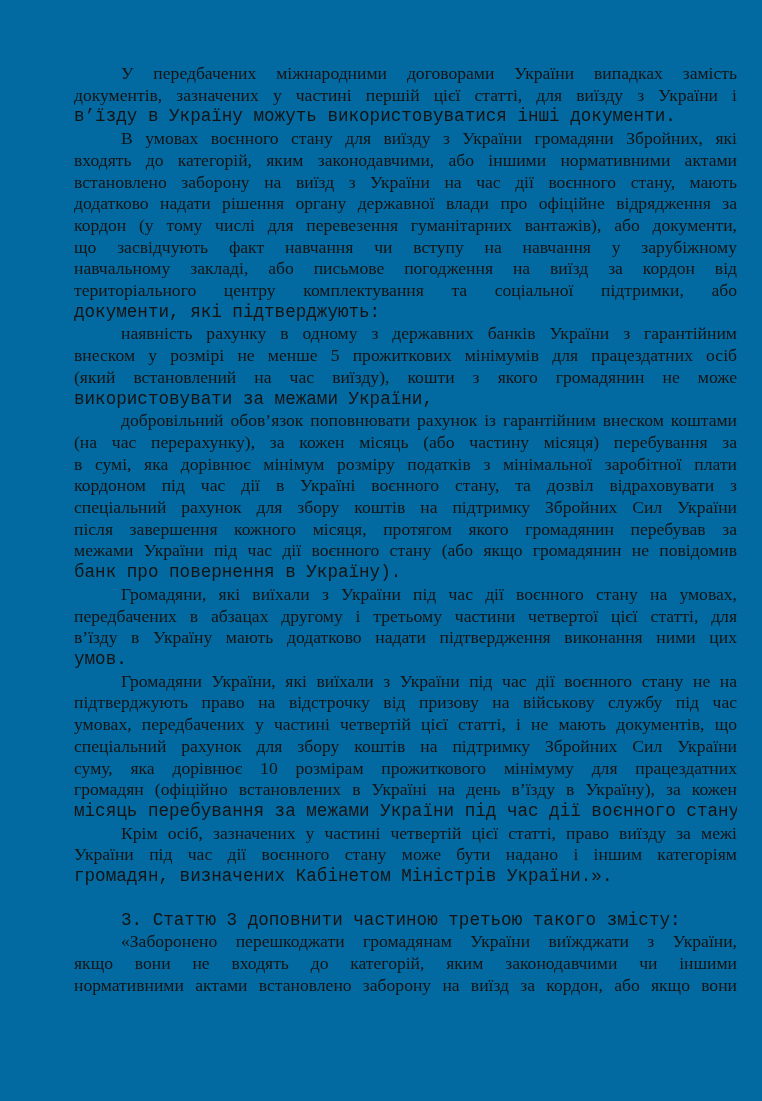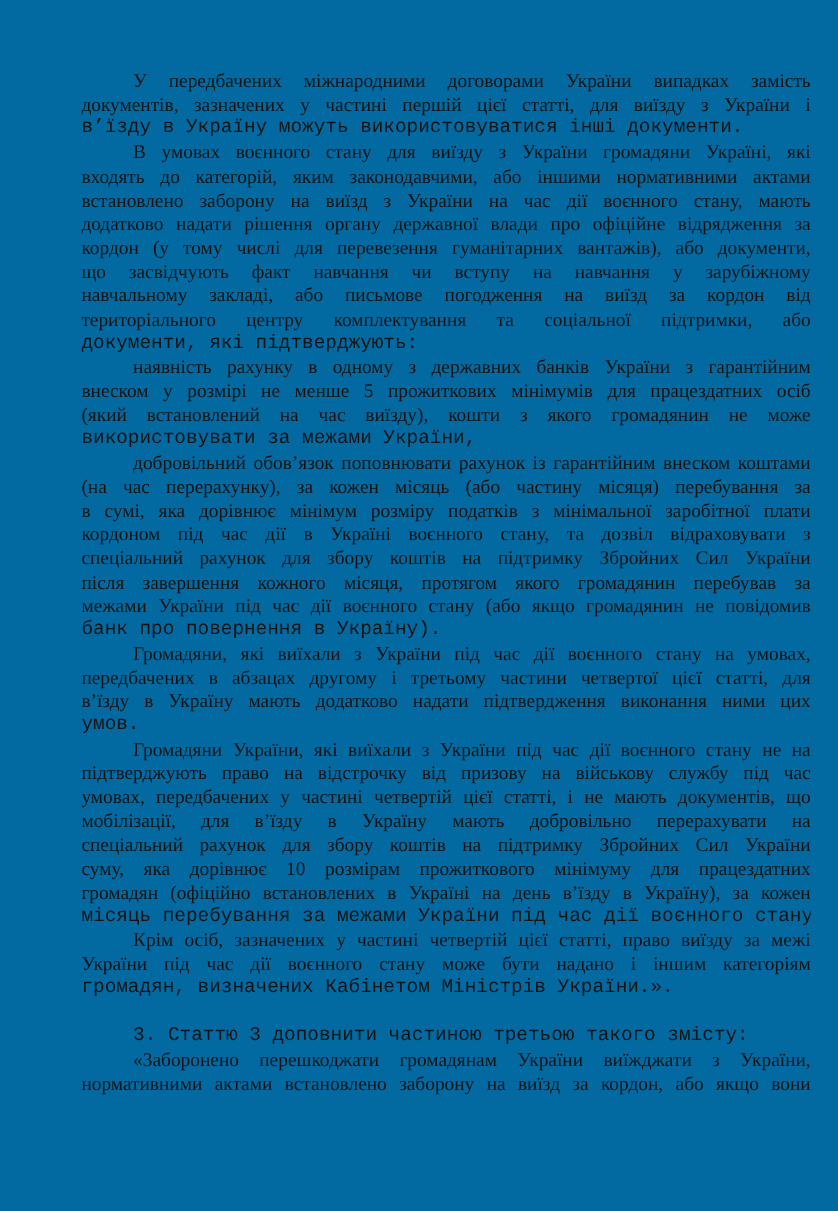--- a/index.html
+++ b/index.html
@@ -45,21 +45,21 @@
 <body>
 
 <div class="page">
   <div class="doc">
       <div class="para indent">
         <div class="line">У передбачених міжнародними договорами України випадках замість</div>
         <div class="line">документів, зазначених у частині першій цієї статті, для виїзду з України і</div>
         <div class="line last">в’їзду в Україну можуть використовуватися інші документи.</div>
       </div>
       <div class="para indent">
-        <div class="line">В умовах воєнного стану для виїзду з України громадяни Україні, які</div>
+        <div class="line">В умовах воєнного стану для виїзду з України громадяни Збройних, які</div>
         <div class="line">входять до категорій, яким законодавчими, або іншими нормативними актами</div>
         <div class="line">встановлено заборону на виїзд з України на час дії воєнного стану, мають</div>
         <div class="line">додатково надати рішення органу державної влади про офіційне відрядження за</div>
         <div class="line">кордон (у тому числі для перевезення гуманітарних вантажів), або документи,</div>
         <div class="line">що засвідчують факт навчання чи вступу на навчання у зарубіжному</div>
         <div class="line">навчальному закладі, або письмове погодження на виїзд за кордон від</div>
         <div class="line">територіального центру комплектування та соціальної підтримки, або</div>
         <div class="line last">документи, які підтверджують:</div>
       </div>
       <div class="para indent">
@@ -81,32 +81,32 @@
       <div class="para indent">
         <div class="line">Громадяни, які виїхали з України під час дії воєнного стану на умовах,</div>
         <div class="line">передбачених в абзацах другому і третьому частини четвертої цієї статті, для</div>
         <div class="line">в’їзду в Україну мають додатково надати підтвердження виконання ними цих</div>
         <div class="line last">умов.</div>
       </div>
       <div class="para indent">
         <div class="line">Громадяни України, які виїхали з України під час дії воєнного стану не на</div>
         <div class="line">підтверджують право на відстрочку від призову на військову службу під час</div>
         <div class="line">умовах, передбачених у частині четвертій цієї статті, і не мають документів, що</div>
-        <div class="line">мобілізації, для в’їзду в Україну мають добровільно перерахувати на</div>
         <div class="line">спеціальний рахунок для збору коштів на підтримку Збройних Сил України</div>
         <div class="line">суму, яка дорівнює 10 розмірам прожиткового мінімуму для працездатних</div>
         <div class="line">громадян (офіційно встановлених в Україні на день в’їзду в Україну), за кожен</div>
         <div class="line last">місяць перебування за межами України під час дії воєнного стану.</div>
       </div>
       <div class="para indent">
         <div class="line">Крім осіб, зазначених у частині четвертій цієї статті, право виїзду за межі</div>
         <div class="line">України під час дії воєнного стану може бути надано і іншим категоріям</div>
         <div class="line last">громадян, визначених Кабінетом Міністрів України.».</div>
       </div>
       <div class="para indent space-before">
         <div class="line last">3. Статтю 3 доповнити частиною третьою такого змісту:</div>
       </div>
       <div class="para indent">
         <div class="line">«Заборонено перешкоджати громадянам України виїжджати з України,</div>
+        <div class="line">якщо вони не входять до категорій, яким законодавчими чи іншими</div>
         <div class="line">нормативними актами встановлено заборону на виїзд за кордон, або якщо вони</div>
       </div>
     </div>
 </div>
 
 </body></html>

